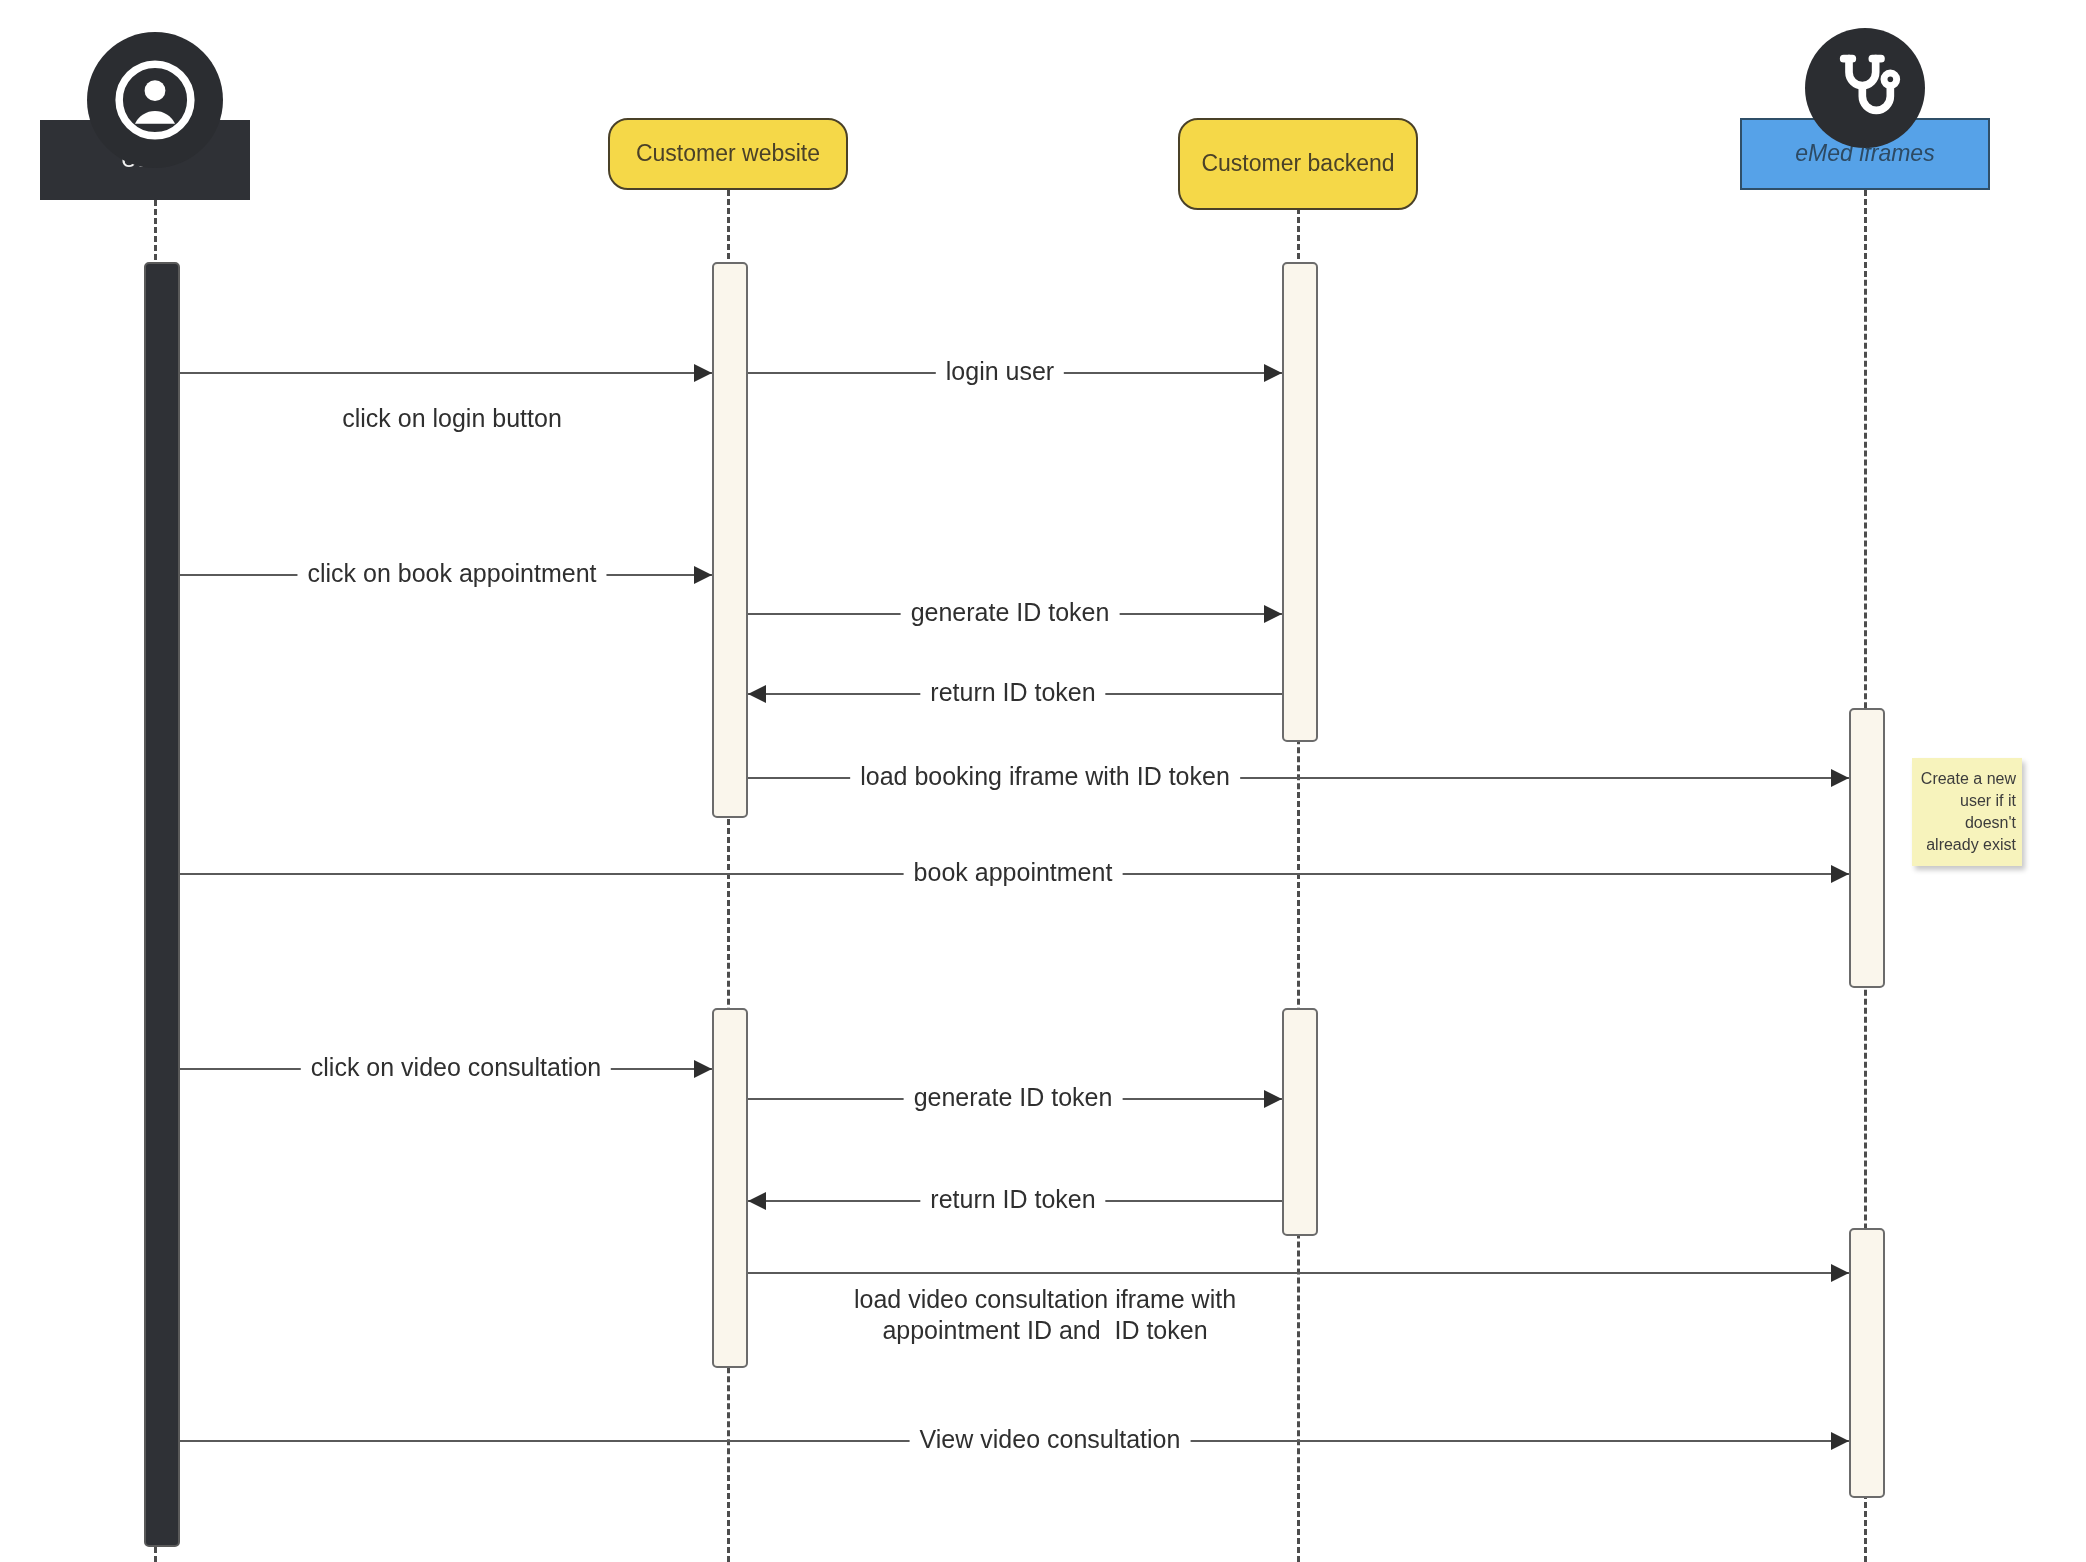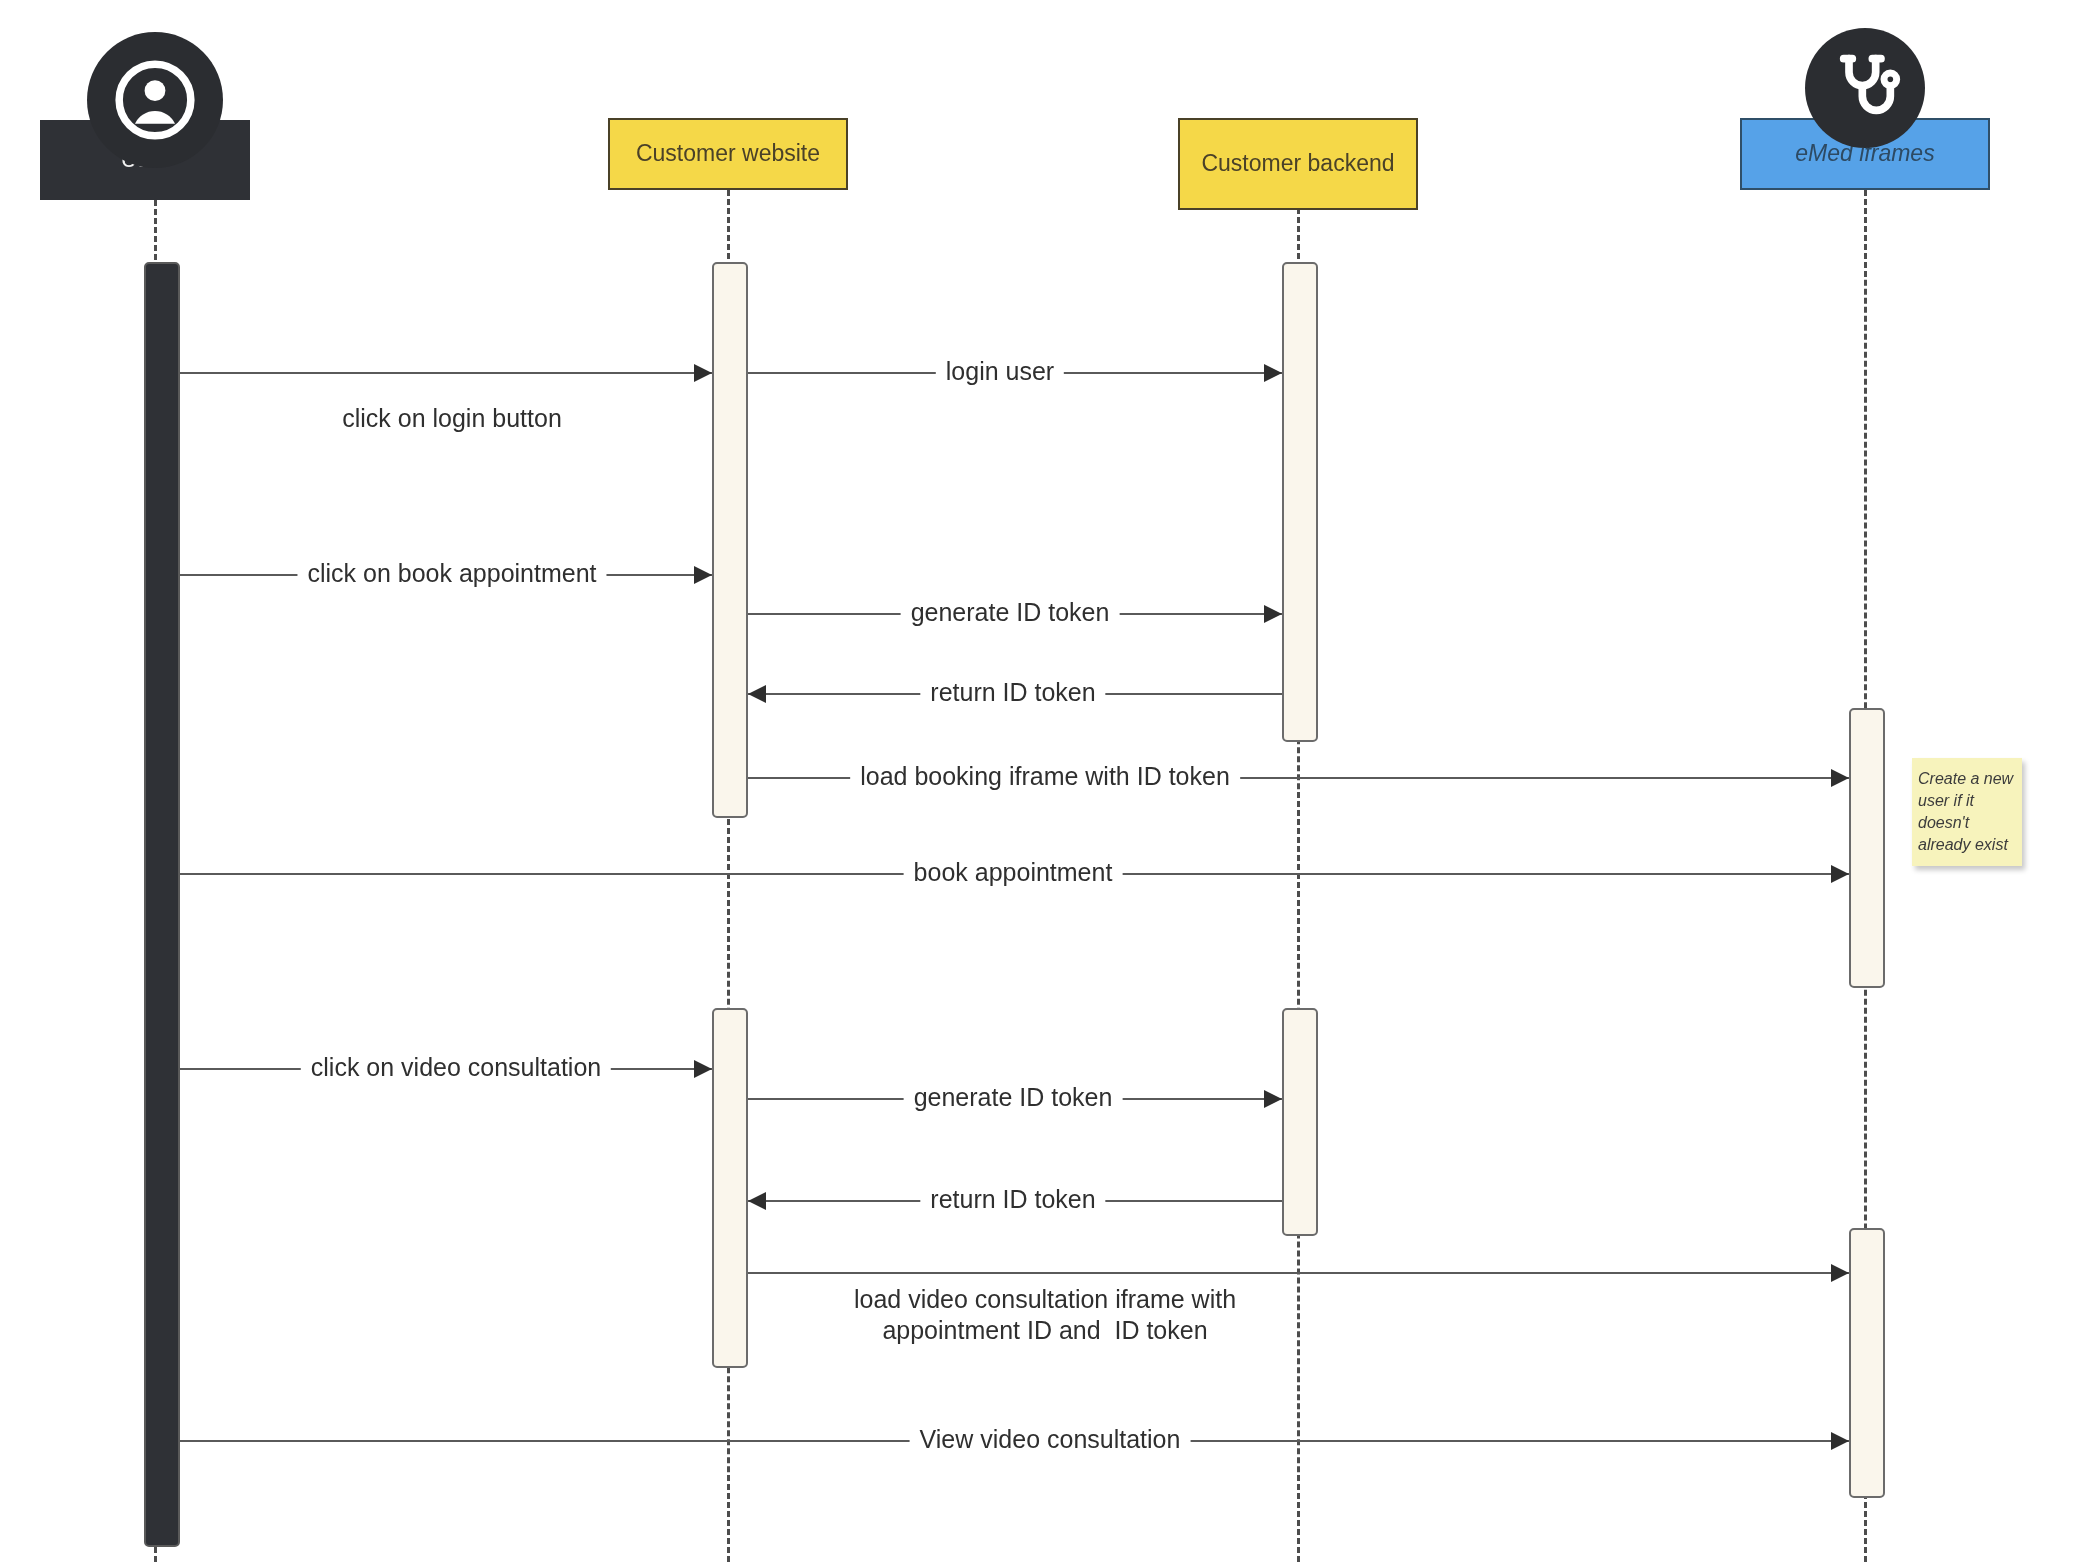--- a/index.html
+++ b/index.html
@@ -34,20 +34,21 @@
   }
   .head-user {
     background: #2f3136;
     color: #f2f2f2;
     border-color: #2f3136;
   }
   .head-yellow {
     background: #f5d848;
     color: #4a4128;
     border-color: #4a4128;
+    border-radius: 20px;
   }
   .head-blue {
     background: #56a2e8;
     color: #2d4a63;
     border-color: #2f4f68;
   }
 
   
   .badge {
     position: absolute;
@@ -121,28 +122,27 @@
   }
 
   
   .note {
     position: absolute;
     box-sizing: border-box;
     background: #f7f3bc;
     color: #3c3c3c;
     font-size: 16px;
     line-height: 1.38;
-    text-align: left;
+    text-align: right;
     display: flex;
     align-items: center;
     justify-content: center;
     padding: 4px 6px;
     box-shadow: 3px 4px 5px rgba(0,0,0,0.22);
     z-index: 6;
-    font-style: italic;
   }
 </style>
 </head>
 <body>
 
 <div id="canvas">
     <div class="lifeline" style="left: 154px; top: 200px; height: 1362px;"></div>
     <div class="lifeline" style="left: 727px; top: 190px; height: 1372px;"></div>
     <div class="lifeline" style="left: 1297px; top: 190px; height: 1372px;"></div>
     <div class="lifeline" style="left: 1864px; top: 190px; height: 1372px;"></div>

